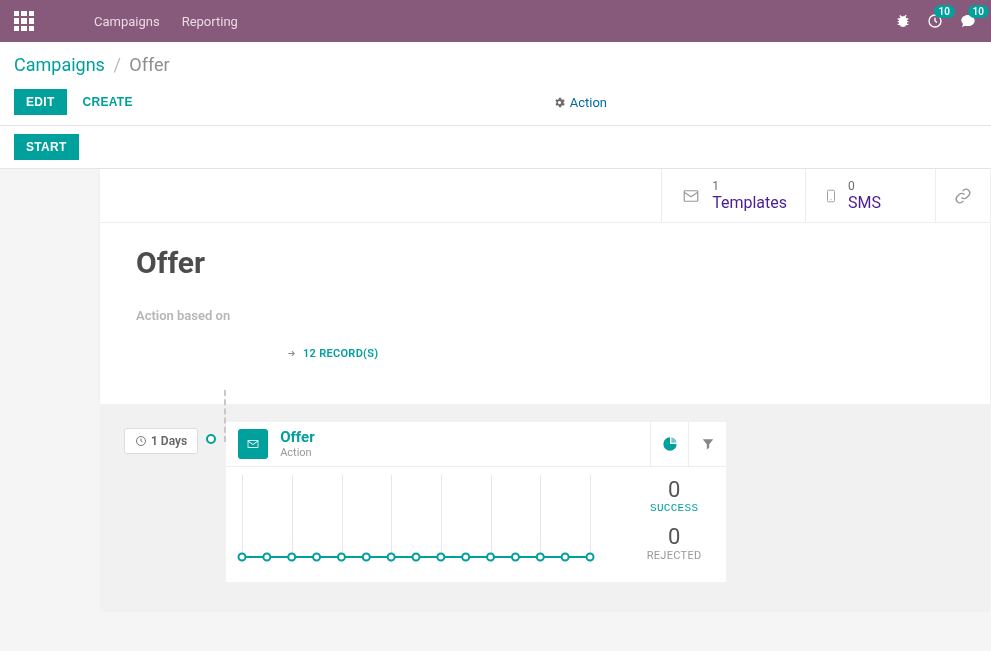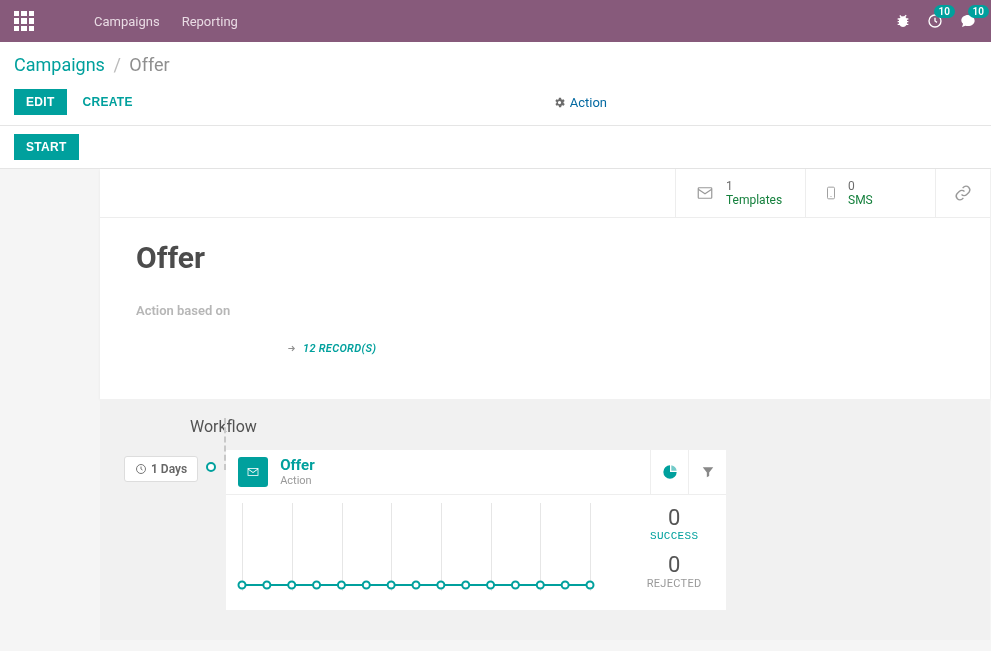--- a/index.html
+++ b/index.html
@@ -29,30 +29,30 @@
   .statusbar { display: flex; align-items: center; padding: 8px 14px; border-bottom: 1px solid #e5e5e5; }
   
   .page { background: #f5f5f5; padding: 0 0 40px 0; min-height: 500px; }
   .sheet { background: #fff; margin: 0 0 0 100px; width: 890px; box-shadow: 0 1px 3px rgba(0,0,0,.06); }
   .sheet-head { display: flex; border-bottom: 1px solid #ededed; }
   .sheet-head .blank { flex: 1; }
   .stat-btn { border-left: 1px solid #ededed; padding: 10px 18px; display: flex; align-items: center; gap: 10px; cursor: pointer; min-width: 130px; }
   .stat-btn.narrow { min-width: 36px; justify-content: center; }
   .stat-icon { color: #8f8f8f; }
   .stat-txt .num { color: #6c6c6c; font-size: 12px; }
-  .stat-txt .lbl { color: #15803d; font-size: 12px; }
+  .stat-txt .lbl { color: #4c1d95; font-size: 16px; }
   
   .sheet-body { padding: 22px 36px 30px; }
   .record-title { font-size: 30px; color: #4c4c4c; margin-bottom: 28px; }
   .field-row { display: flex; margin-bottom: 14px; font-size: 13px; }
   .field-label { width: 150px; color: #666; font-weight: 600; }
   .field-label.muted { color: #b6b6b6; }
   .field-value { color: #555; }
   .all-rec { color: #4c4c4c; font-weight: 600; }
-  .rec-link { color: #00a09d; font-size: 11px; font-weight: 600; display: inline-flex; align-items: center; gap: 6px; margin-top: 10px; cursor: pointer; letter-spacing: .3px; font-style: italic; }
+  .rec-link { color: #00a09d; font-size: 11px; font-weight: 600; display: inline-flex; align-items: center; gap: 6px; margin-top: 10px; cursor: pointer; letter-spacing: .3px; }
   .rec-link svg { fill: #8f8f8f; }
   
   .workflow-wrap { background: #f1f1f1; margin: 0 0 0 100px; width: 890px; padding: 18px 24px 30px 24px; position: relative; }
   .wf-title { font-size: 16px; color: #525252; margin-left: 66px; margin-bottom: 14px; }
   .wf-row { display: flex; align-items: flex-start; position: relative; }
   .delay-pill { background: #fff; border: 1px solid #ddd; border-radius: 3px; padding: 5px 10px; font-size: 12px; color: #666; display: inline-flex; align-items: center; gap: 4px; font-weight: 600; margin-top: 6px; }
   .wf-line { position: absolute; left: 100px; top: -32px; height: 52px; border-left: 2px dashed #c8c8c8; }
   .wf-node { width: 10px; height: 10px; border: 2px solid #00a09d; border-radius: 50%; background: #fff; margin: 12px 8px 0 8px; }
   
   .card { background: #fff; flex: 0 0 500px; margin-left: 2px; }
@@ -189,21 +189,20 @@
           <svg width="11" height="11" viewBox="0 0 24 24">
               <path d="M5 12h12m-4-5 5 5-5 5" stroke="#8f8f8f" stroke-width="2.4" fill="none"></path>
             </svg>
           <span>12 RECORD(S)</span>
         </div>
       </div>
     </div>
   </div>
 
   <div class="workflow-wrap">
-    <div class="wf-title">Workflow</div>
     <div class="wf-row">
       <div class="wf-line"></div>
       <div class="delay-pill">
         <svg width="12" height="12" viewBox="0 0 24 24" fill="none" stroke="#777" stroke-width="2">
             <circle cx="12" cy="12" r="9"></circle>
             <path d="M12 7v5l3 2"></path>
           </svg>
         <span>1 Days</span>
       </div>
       <div class="wf-node"></div>

